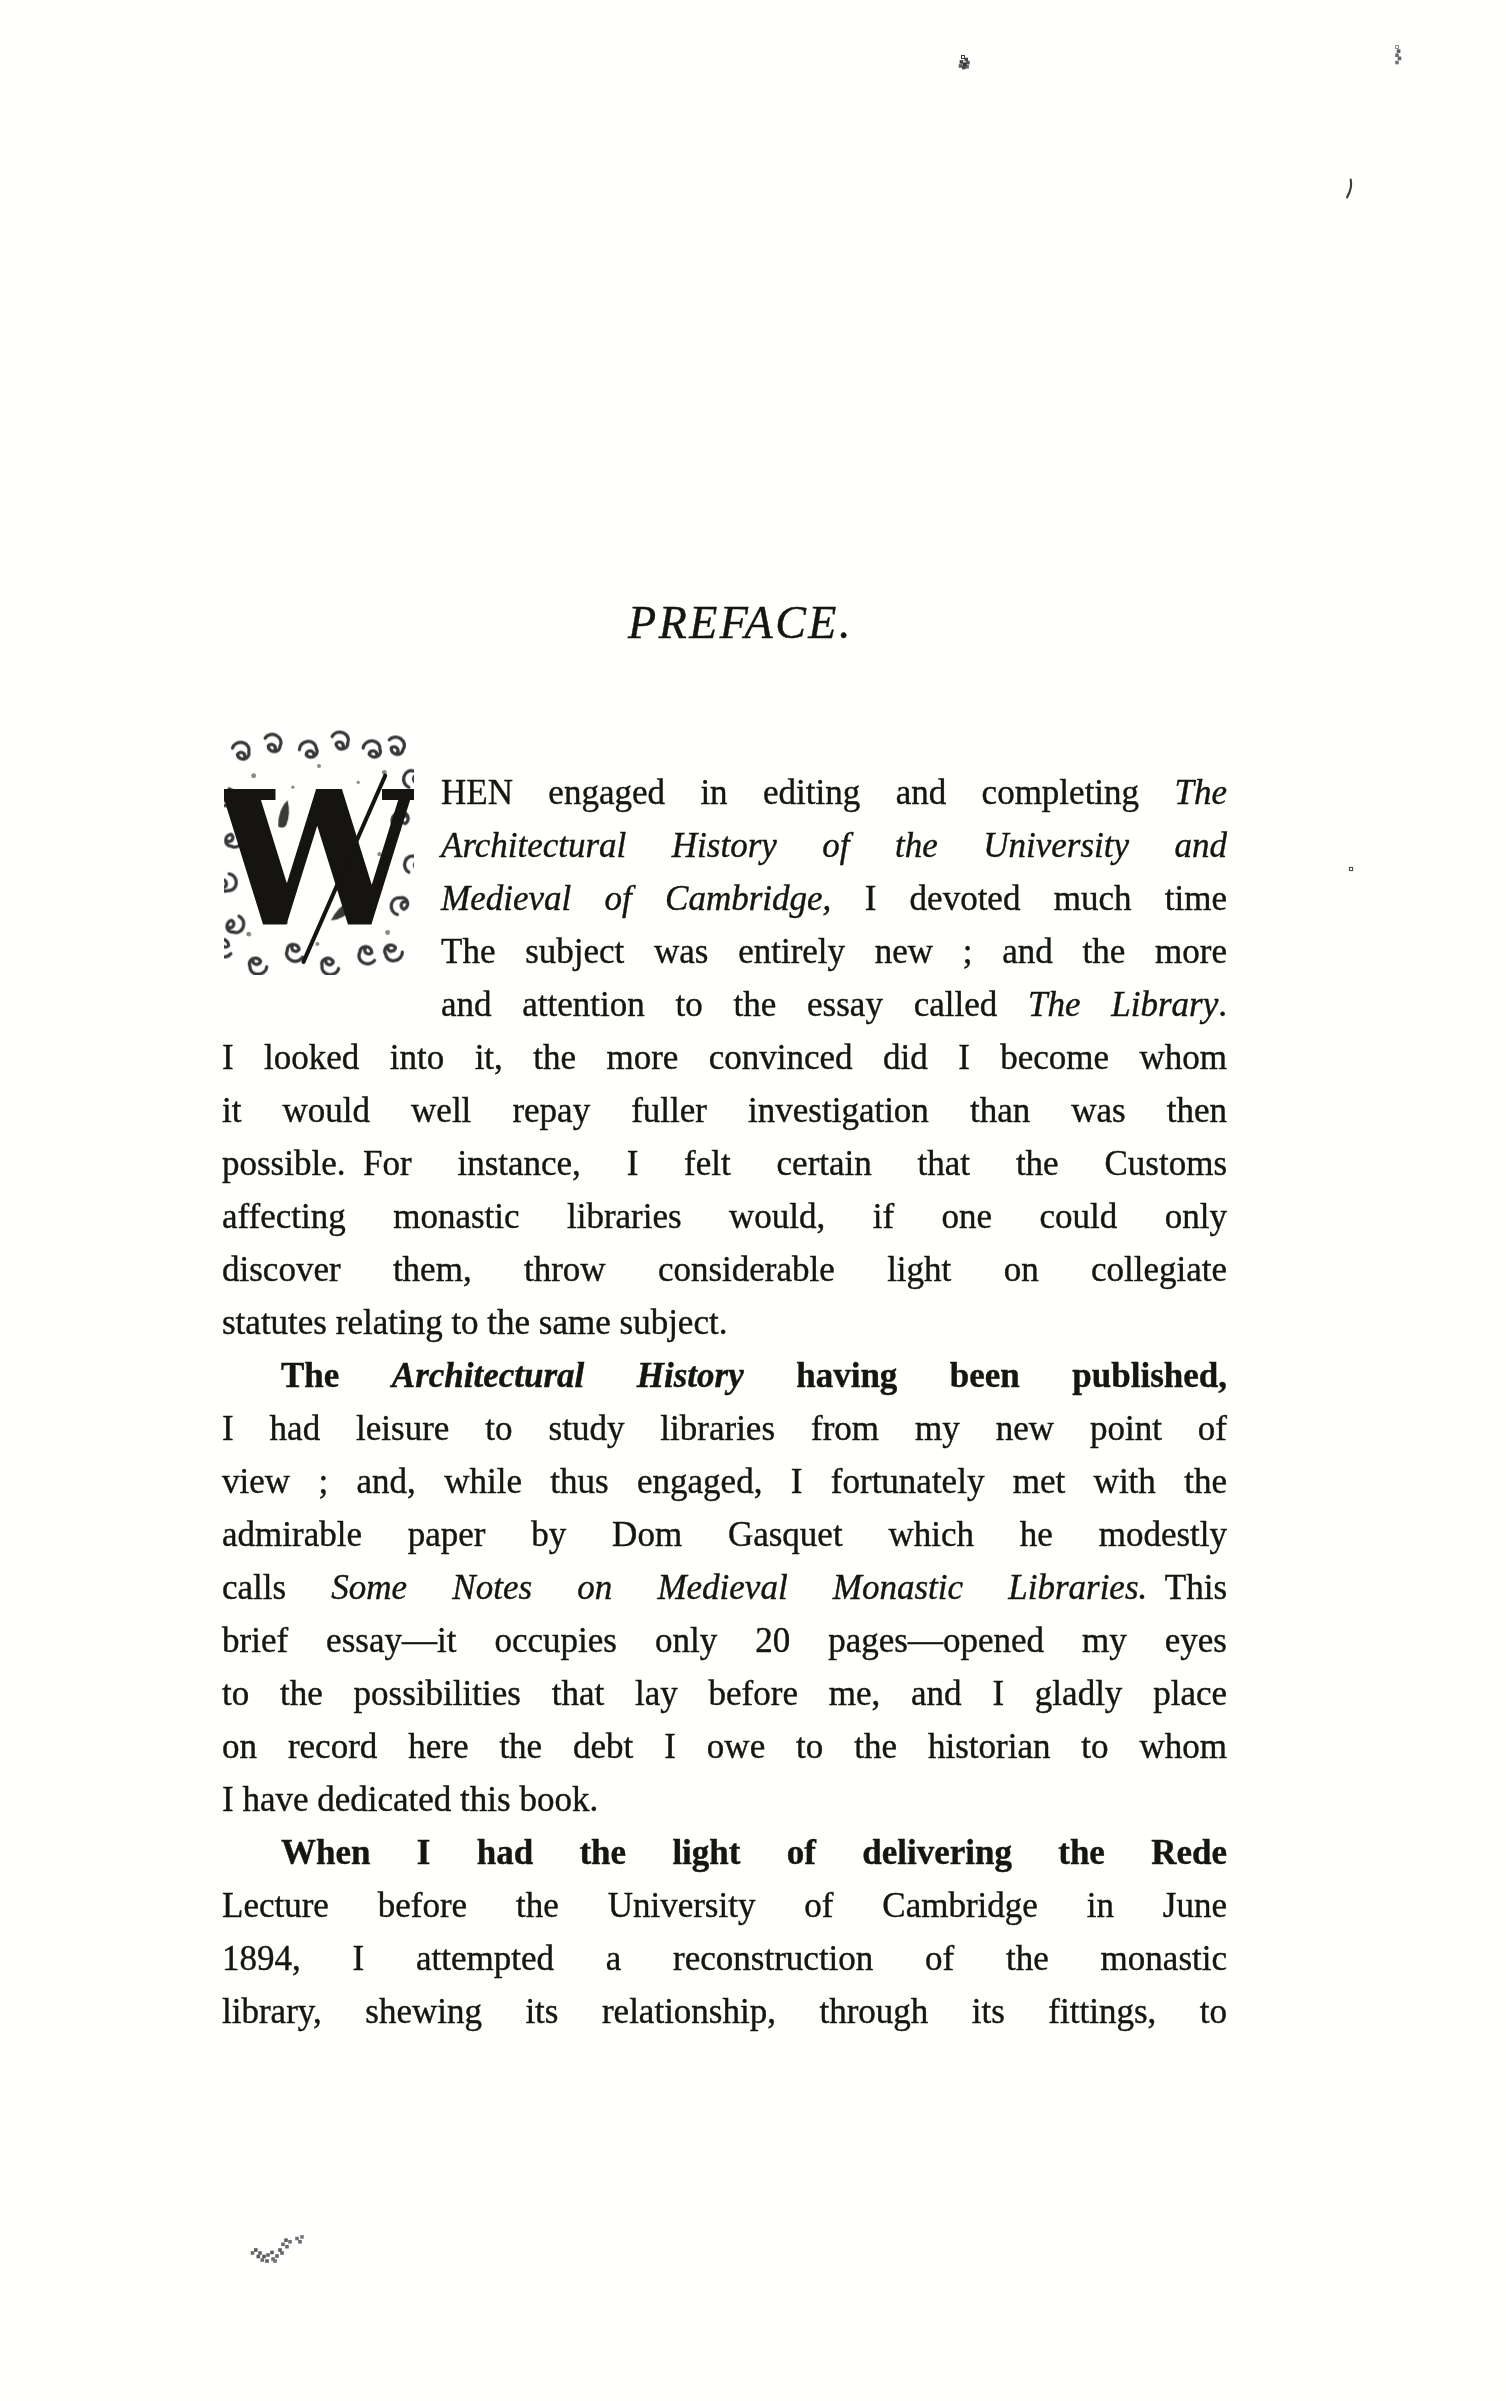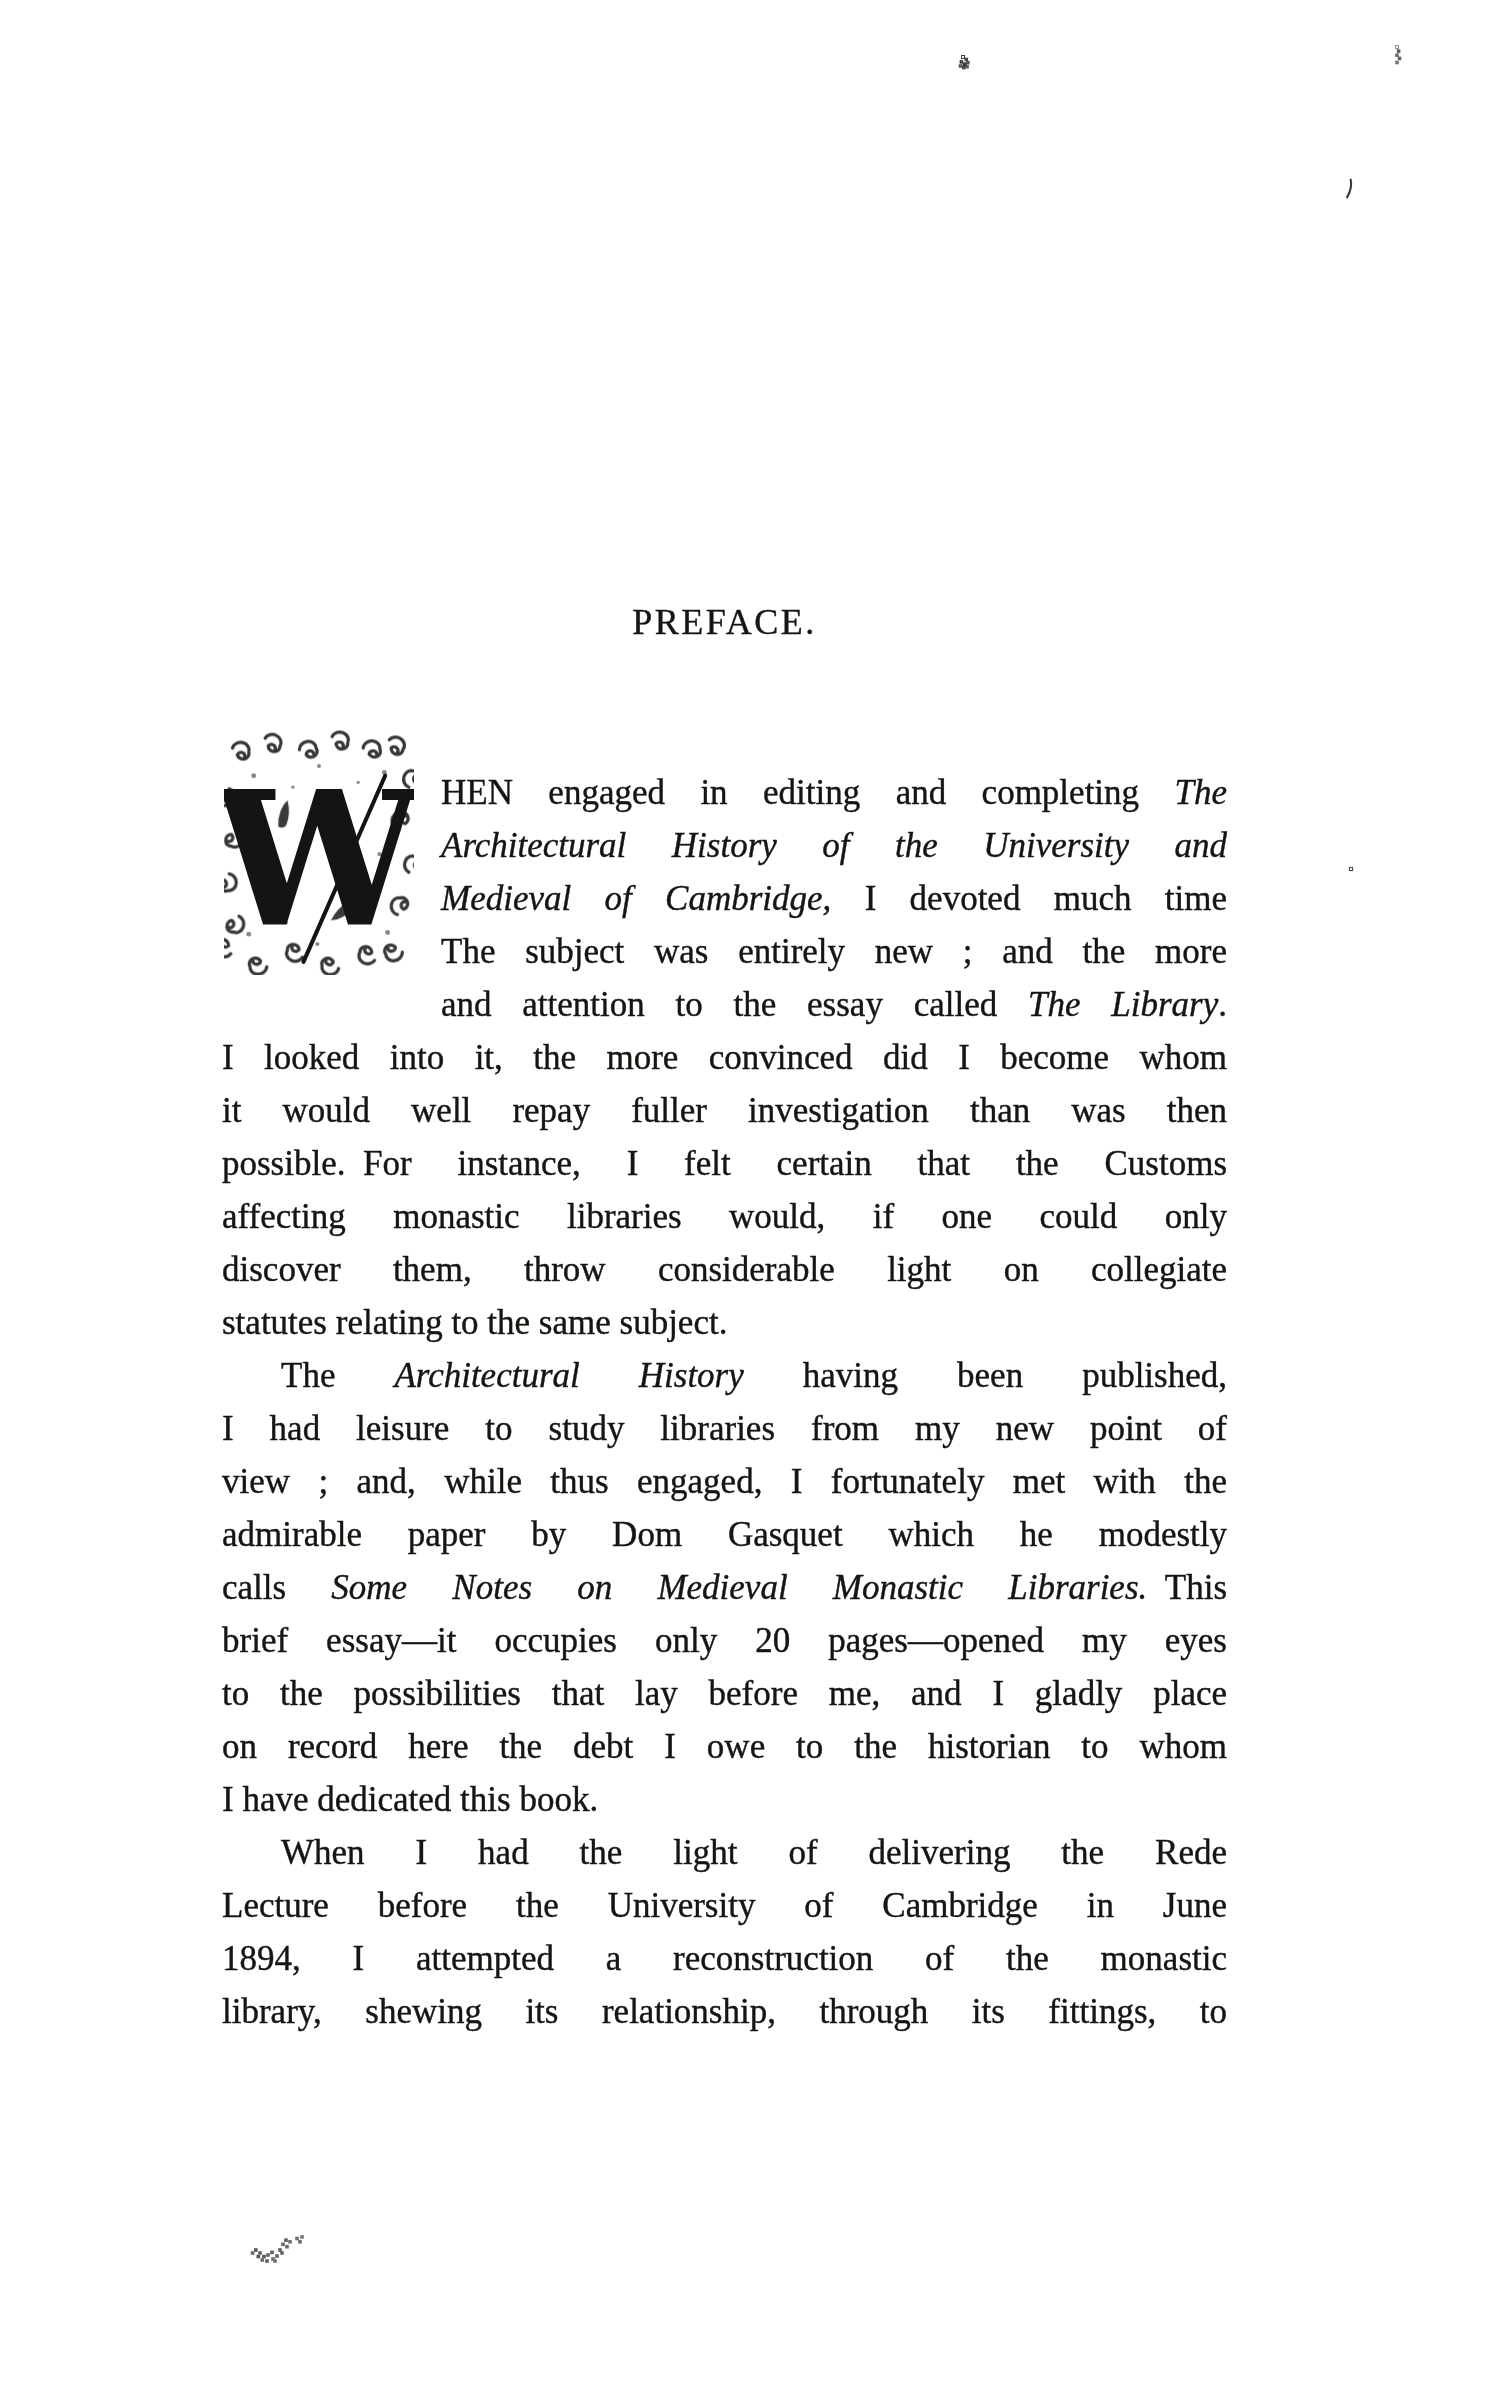--- a/index.html
+++ b/index.html
@@ -7,47 +7,48 @@
     position: relative;
     width: 1506px;
     height: 2401px;
     background: #fffffe;
     overflow: hidden;
     font-family: "Liberation Serif", serif;
     color: #171513;
   }
   .page-title {
     position: absolute;
-    left: 222px;
+    left: 238px;
     top: 593px;
     width: 1005px;
     text-align: center;
-    font-size: 36px;
+    font-size: 46px;
     line-height: 59px;
     letter-spacing: 2.5px;
+    font-style: italic;
     -webkit-text-stroke: 0.4px;
   }
   .body-text {
     position: absolute;
     left: 222px;
     top: 726px;
     width: 1005px;
     font-size: 35px;
     line-height: 53px;
     margin-top: 40px;
     -webkit-text-stroke: 0.4px;
   }
   .line {
     text-align: justify;
     text-align-last: justify;
     text-justify: inter-word;
     height: 53px;
   }
   .line.wrap   { margin-left: 219px; }
-  .line.indent { text-indent: 59px; }
+  .line.indent { text-indent: 59px; font-weight: bold; }
   .line.end    { text-align-last: left; }
   .it { font-style: italic; }
   .dropcap {
     position: absolute;
     left: 224px;
     top: 730px;
     width: 190px;
     height: 245px;
   }
   .speck { position: absolute; width: 1.6px; height: 1.6px; background: transparent; }

